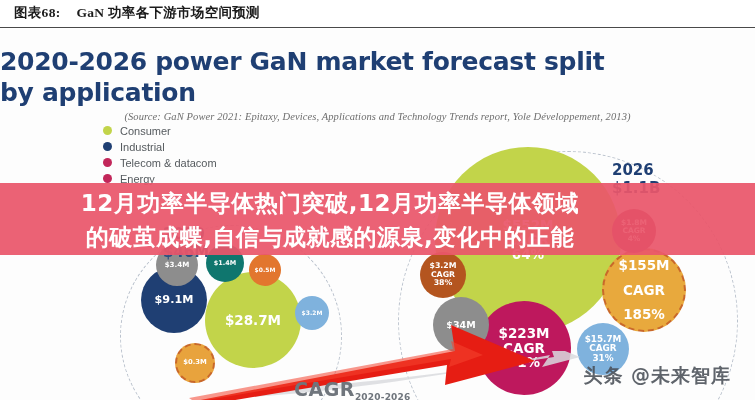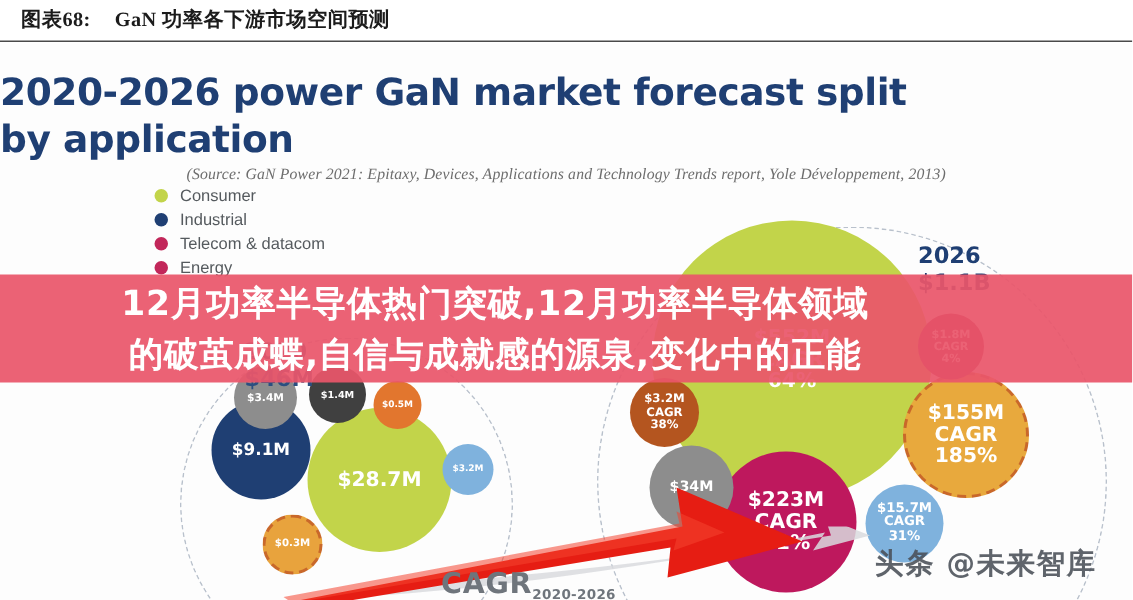--- a/index.html
+++ b/index.html
@@ -250,21 +250,21 @@
     <div id="bubble-host">
         <div class="bubble" style="left: 205px; top: 243px; width: 96px; height: 96px; background: rgb(194, 212, 74); font-size: 13.5px;">
           <span class="b-val">$28.7M</span>
         </div>
         <div class="bubble" style="left: 141px; top: 238px; width: 66px; height: 66px; background: rgb(31, 63, 115); font-size: 11.22px;">
           <span class="b-val">$9.1M</span>
         </div>
         <div class="bubble" style="left: 156px; top: 215px; width: 42px; height: 42px; background: rgb(141, 141, 141); font-size: 7.14px;">
           <span class="b-val">$3.4M</span>
         </div>
-        <div class="bubble" style="left: 206px; top: 215px; width: 38px; height: 38px; background: #404040; font-size: 6.46px;">
+        <div class="bubble" style="left: 206px; top: 215px; width: 38px; height: 38px; background: #0f766e; font-size: 6.46px;">
           <span class="b-val">$1.4M</span>
         </div>
         <div class="bubble" style="left: 249px; top: 225px; width: 32px; height: 32px; background: rgb(226, 118, 46); font-size: 6px;">
           <span class="b-val">$0.5M</span>
         </div>
         <div class="bubble" style="left: 295px; top: 267px; width: 34px; height: 34px; background: rgb(127, 178, 221); font-size: 6px;">
           <span class="b-val">$3.2M</span>
         </div>
         <div class="bubble dashed-ring" style="left: 175px; top: 314px; width: 40px; height: 40px; background: rgb(232, 163, 61); font-size: 6.8px;">
           <span class="b-val">$0.3M</span>
@@ -272,21 +272,21 @@
         <div class="bubble" style="left: 435px; top: 118px; width: 186px; height: 186px; background: rgb(194, 212, 74); font-size: 13.5px;">
           <span class="b-val">$552M</span>
           <span class="b-cagr">CAGR</span>
           <span class="b-pct">64%</span>
         </div>
         <div class="bubble" style="left: 477px; top: 272px; width: 94px; height: 94px; background: #be185d; font-size: 13.5px;">
           <span class="b-val">$223M</span>
           <span class="b-cagr">CAGR</span>
           <span class="b-pct">71%</span>
         </div>
-        <div class="bubble dashed-ring" style="left: 602px; top: 219px; width: 84px; height: 84px; background: rgb(232, 169, 61); font-size: 13.5px;">
+        <div class="bubble dashed-ring" style="left: 602px; top: 219px; width: 84px; height: 84px; background: rgb(232, 169, 61); font-size: 13.5px; gap: 10px;">
           <span class="b-val">$155M</span>
           <span class="b-cagr">CAGR</span>
           <span class="b-pct">185%</span>
         </div>
         <div class="bubble" style="left: 577px; top: 294px; width: 52px; height: 52px; background: rgb(127, 178, 221); font-size: 8.84px;">
           <span class="b-val">$15.7M</span>
           <span class="b-cagr">CAGR</span>
           <span class="b-pct">31%</span>
         </div>
         <div class="bubble" style="left: 420px; top: 223px; width: 46px; height: 46px; background: rgb(180, 85, 31); font-size: 7.82px;">

